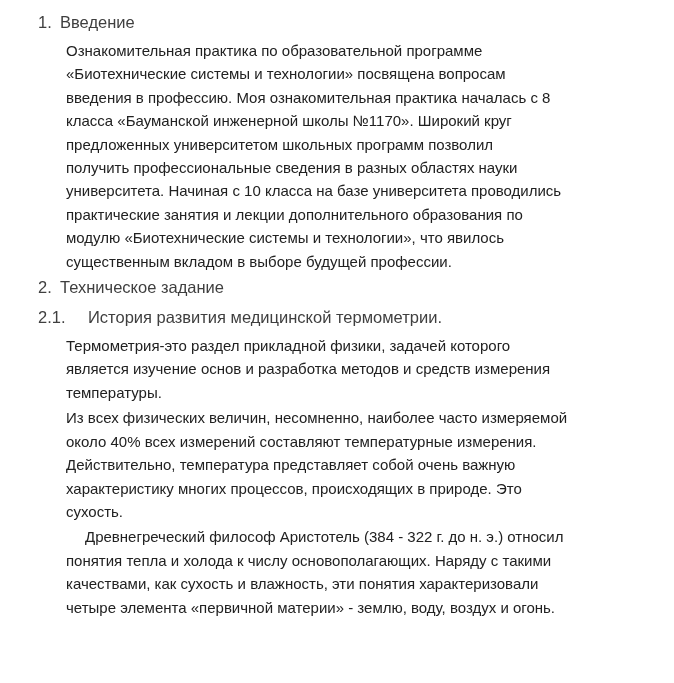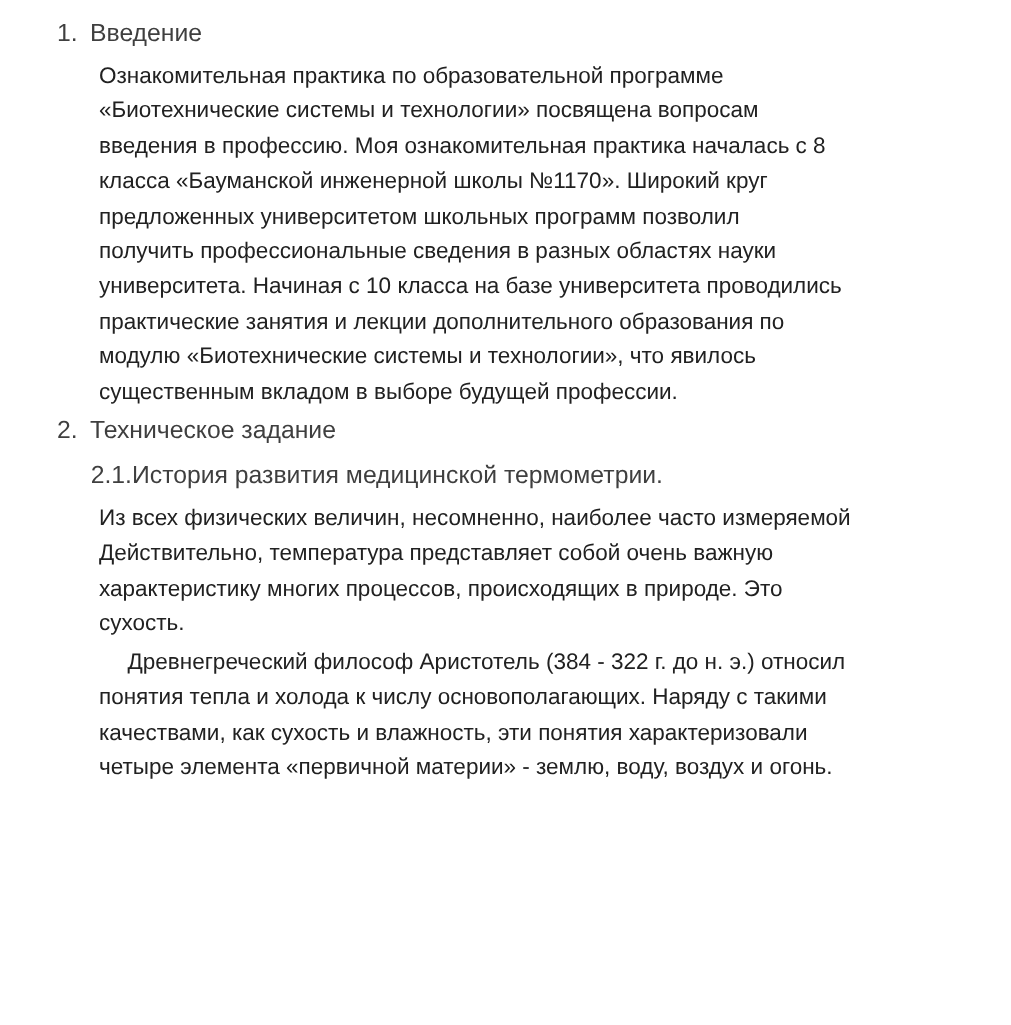--- a/index.html
+++ b/index.html
@@ -24,21 +24,21 @@
   .heading {
     display: flex;
     align-items: baseline;
     color: var(--heading-color, #3f3f3f);
     font-size: 16.5px;
     line-height: 25px;
   }
   .heading .hnum { flex: 0 0 auto; }
   .heading.level1 { margin: 2px 0 4px 0; }
   .heading.level1 .hnum { width: 22px; }
-  .heading.level2 { margin: 5px 0 4px 0; text-align: right; }
+  .heading.level2 { margin: 5px 0 4px 0; }
   .heading.level2 .hnum { width: 50px; }
   .para {
     margin: 0 0 2px 28px;
   }
   .para .line {
     white-space: nowrap;
   }
   .para.indent-first .line:first-child {
     padding-left: 19px;
   }
@@ -66,21 +66,27 @@
       </div>
       <div class="heading level1">
         <span class="hnum">2.</span>
         <span class="htitle">Техническое задание</span>
       </div>
       <div class="heading level2">
         <span class="hnum">2.1.</span>
         <span class="htitle">История развития медицинской термометрии.</span>
       </div>
       <div class="para">
+        <div class="line">Термометрия-это раздел прикладной физики, задачей которого</div>
+        <div class="line">является изучение основ и разработка методов и средств измерения</div>
+        <div class="line">температуры.</div>
+      </div>
+      <div class="para">
         <div class="line">Из всех физических величин, несомненно, наиболее часто измеряемой</div>
+        <div class="line">около 40% всех измерений составляют температурные измерения.</div>
         <div class="line">Действительно, температура представляет собой очень важную</div>
         <div class="line">характеристику многих процессов, происходящих в природе. Это</div>
         <div class="line">сухость.</div>
       </div>
       <div class="para indent-first">
         <div class="line">Древнегреческий философ Аристотель (384 - 322 г. до н. э.) относил</div>
         <div class="line">понятия тепла и холода к числу основополагающих. Наряду с такими</div>
         <div class="line">качествами, как сухость и влажность, эти понятия характеризовали</div>
         <div class="line">четыре элемента «первичной материи» - землю, воду, воздух и огонь.</div>
       </div>

